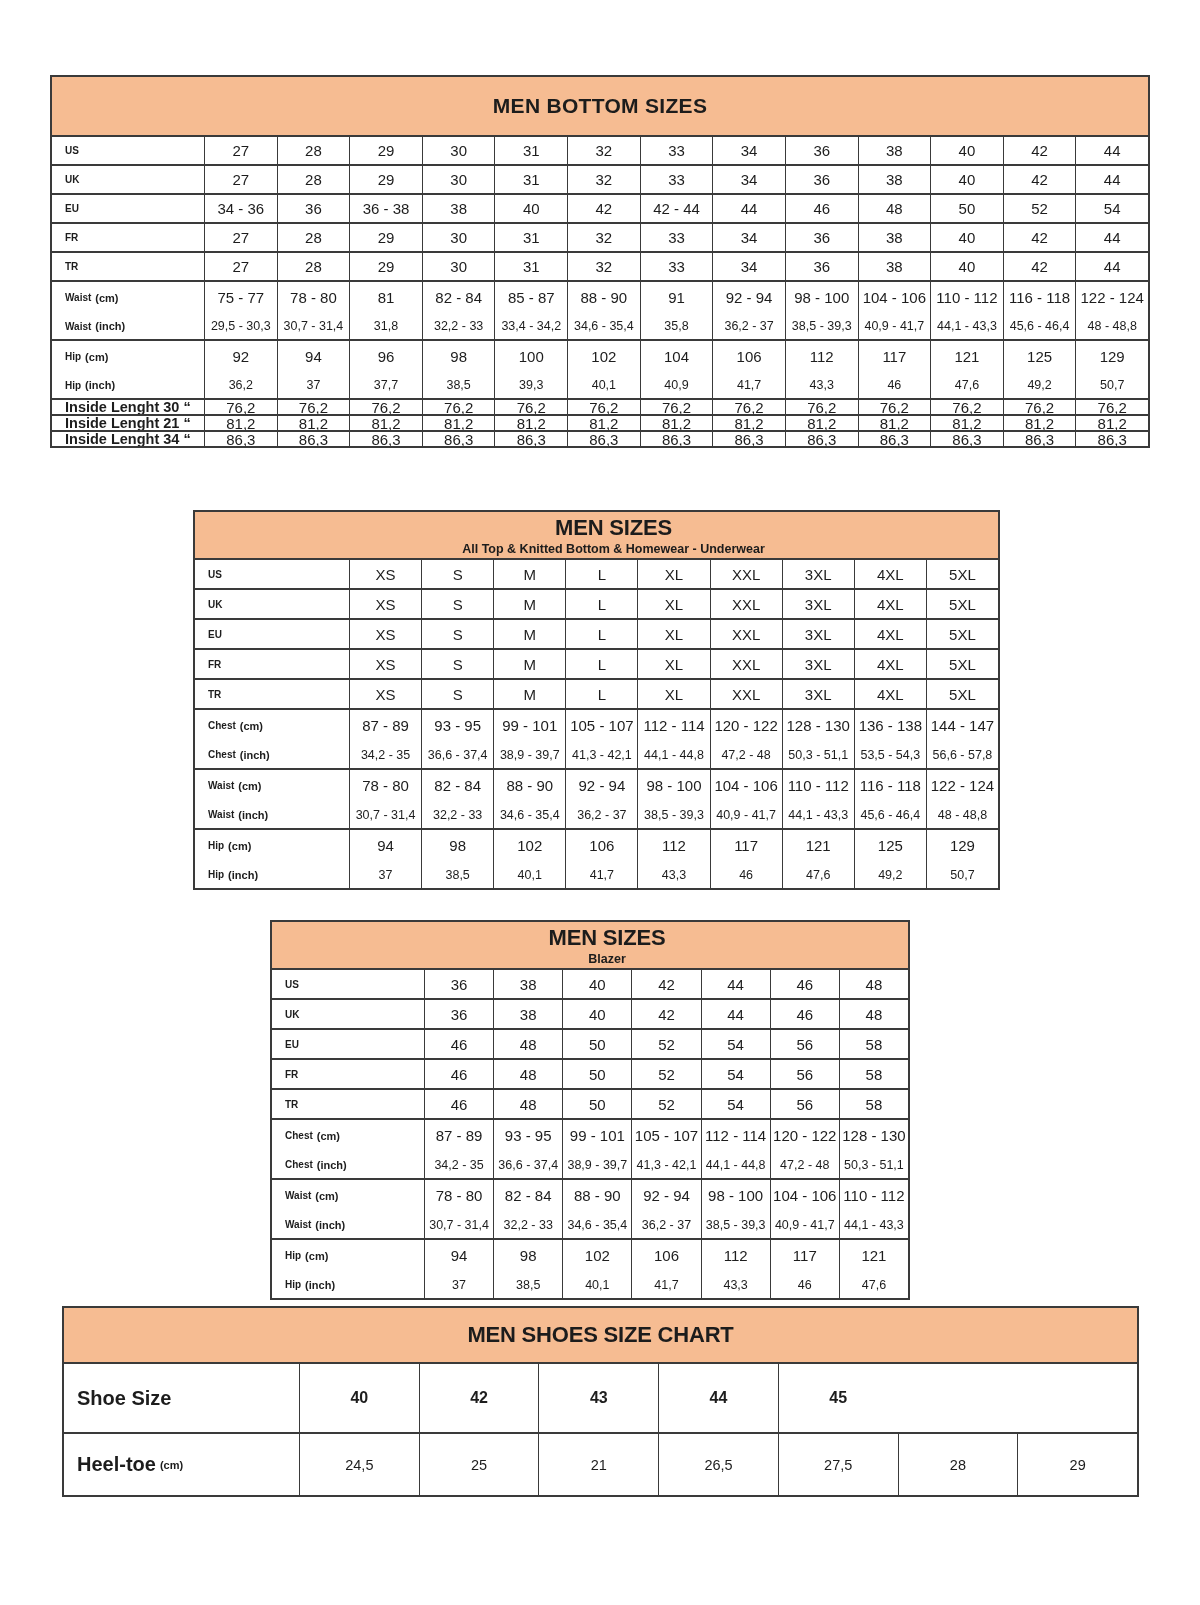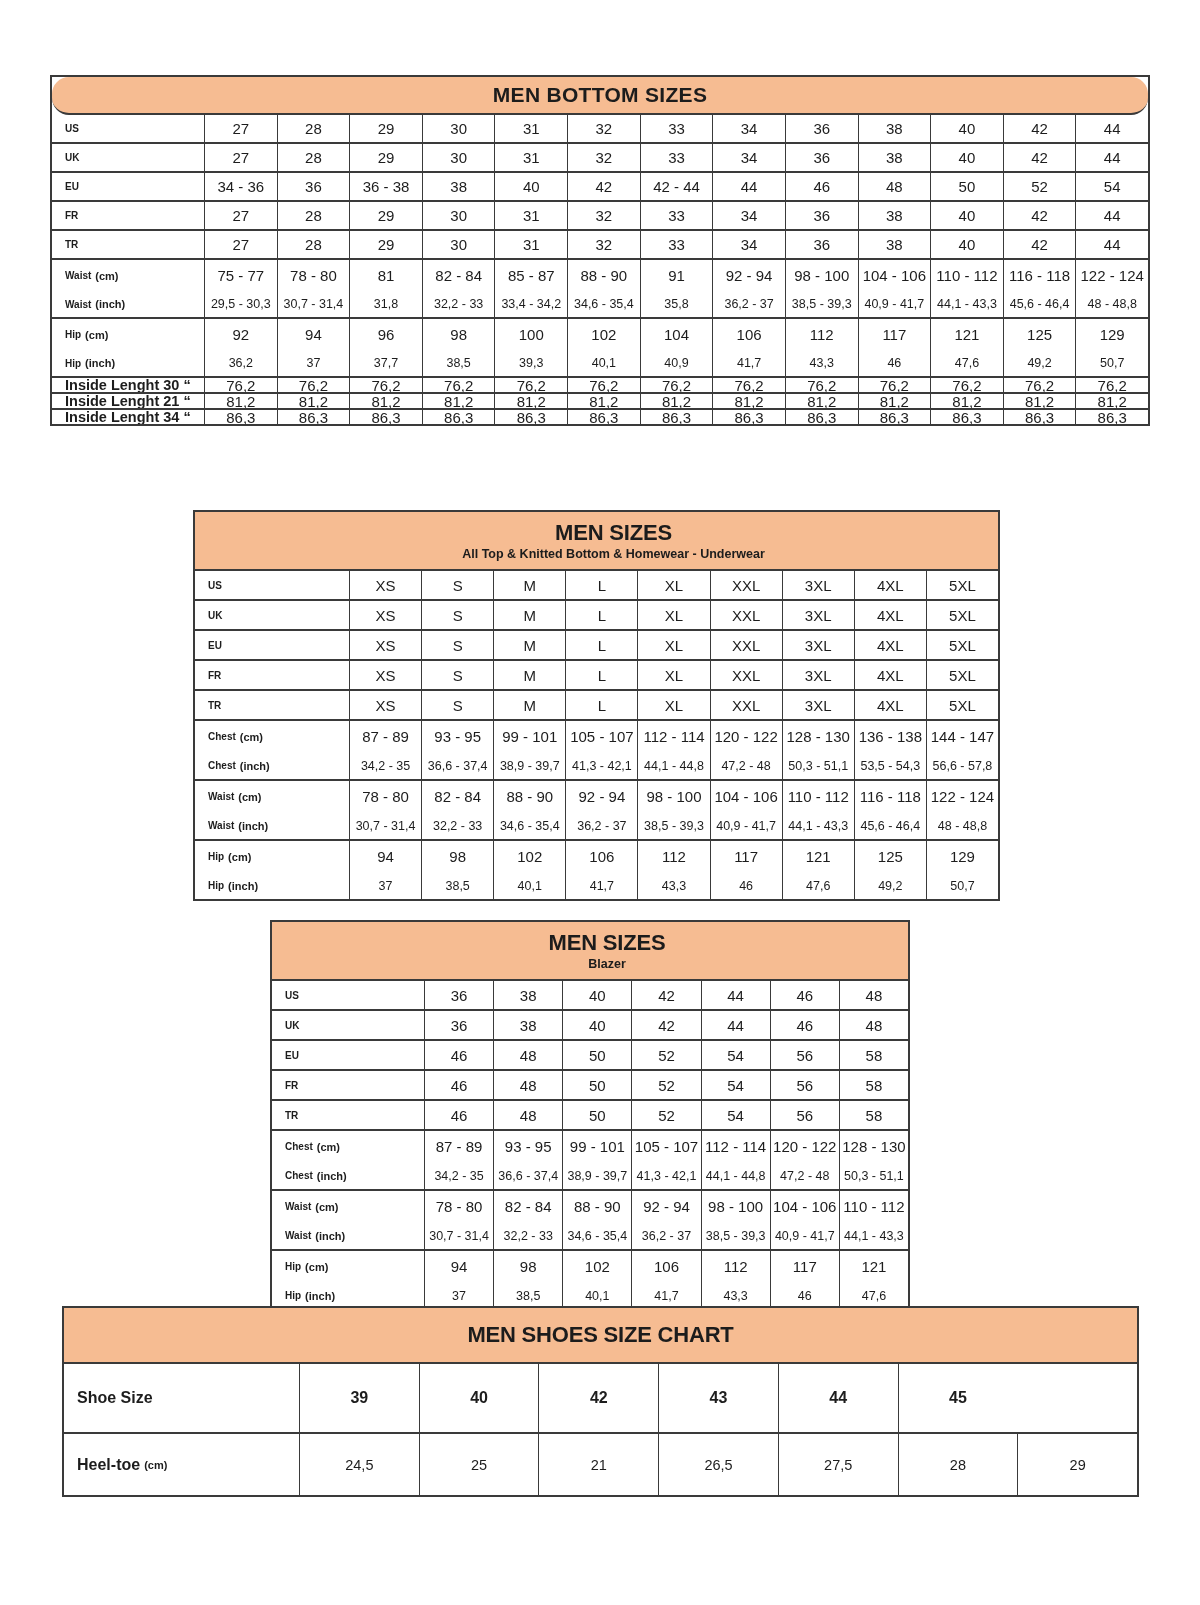--- a/index.html
+++ b/index.html
@@ -22,22 +22,22 @@
   .t0{left:50px;top:75px;width:1100px;}
   .t1{left:193px;top:510px;width:807px;}
   .t2{left:270px;top:920px;width:640px;}
   .t3{left:62px;top:1306px;width:1077px;}
 
   .thead{
     background:var(--header-bg);
     border-bottom:2px solid var(--border);
     display:flex;flex-direction:column;align-items:center;justify-content:center;
   }
-  .t0 .thead{height:38px;border-radius:17px;}
-  .t1 .thead,.t2 .thead{height:59px;padding-left:34px;}
+  .t0 .thead{height:60px;}
+  .t1 .thead,.t2 .thead{height:48px;padding-left:34px;}
   .t3 .thead{height:56px;}
   .tbl-title{
     font-size:21px;font-weight:700;letter-spacing:.3px;color:#1c1c1c;
   }
   .t1 .tbl-title,.t2 .tbl-title,.t3 .tbl-title{font-size:22px;letter-spacing:-0.2px;}
   .tbl-subtitle{
     font-size:12.5px;font-weight:700;margin-top:1px;color:#1c1c1c;
   }
   .tbl-subtitle:empty{display:none;}
 
@@ -61,21 +61,21 @@
   .cell{
     display:flex;align-items:center;justify-content:center;
     font-size:15px;overflow:hidden;white-space:nowrap;
   }
   .cell.value{border-left:1.5px solid var(--border);}
   .cell.label{justify-content:flex-start;padding-left:13px;}
   .lab-main{font-weight:700;font-size:10px;}
   .lab-unit{font-weight:700;font-size:11px;margin-left:4px;}
   .row.inch .cell.value{font-size:12.5px;}
   .row.plain .lab-main{font-size:14.5px;}
-  .t3 .lab-main{font-size:16px;text-align:right;}
+  .t3 .lab-main{font-size:20px;text-align:right;}
   .t3 .row.shoe-size .cell.value{font-size:16px;font-weight:700;}
   .t3 .row.shoe-heel .cell.value{font-size:14.5px;}
 </style>
 </head>
 <body>
 
 <main>
 
   <section class="tbl t0">
     <header class="thead">
@@ -678,21 +678,20 @@
     <header class="thead">
       <div class="tbl-title">MEN SHOES SIZE CHART</div>
 
     </header>
     <div class="tbody">
         <div class="group">
           <div class="row shoe-size">
             <div class="cell label">
               <span class="lab-main">Shoe Size</span>
             </div>
-            <div class="cell value">39</div>
             <div class="cell value">40</div>
             <div class="cell value">42</div>
             <div class="cell value">43</div>
             <div class="cell value">44</div>
             <div class="cell value">45</div>
           </div>
         </div>
         <div class="group">
           <div class="row shoe-heel">
             <div class="cell label">

